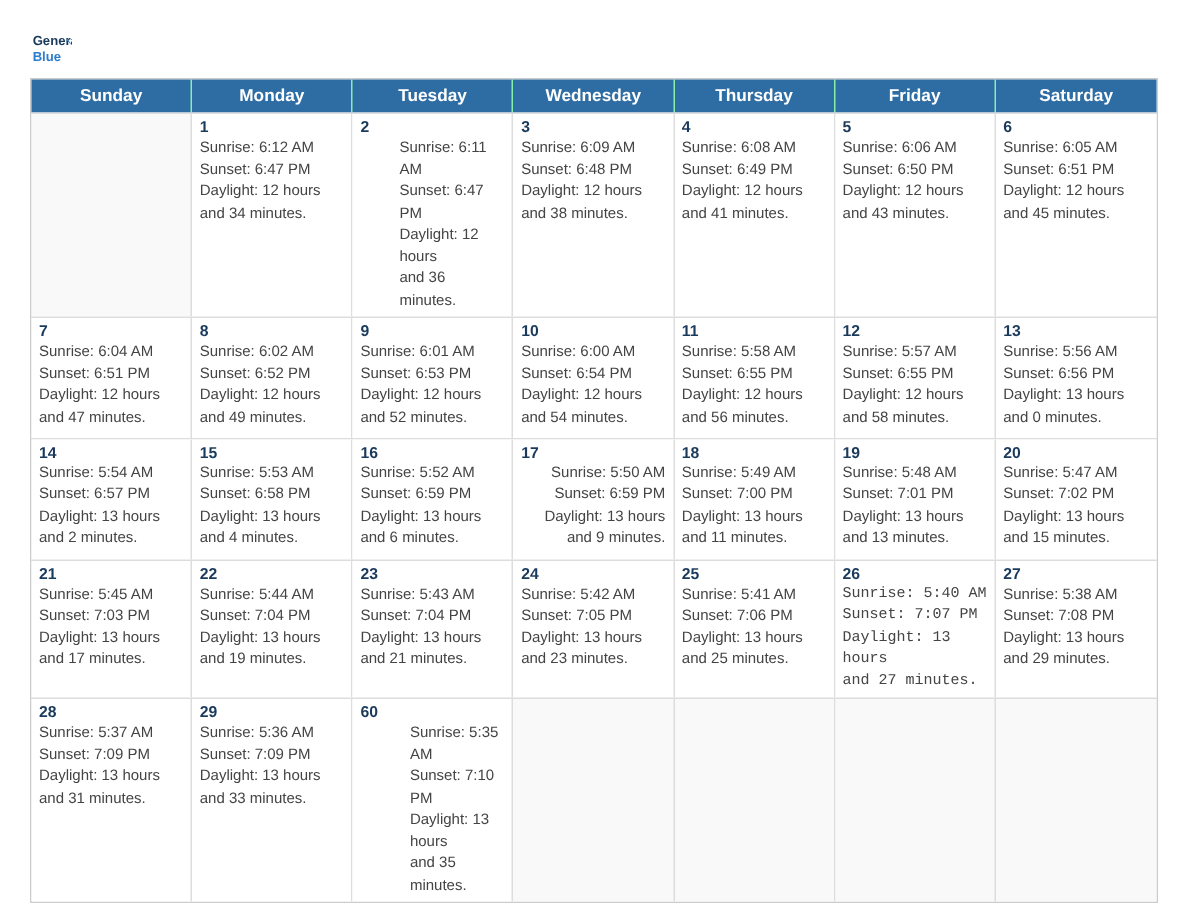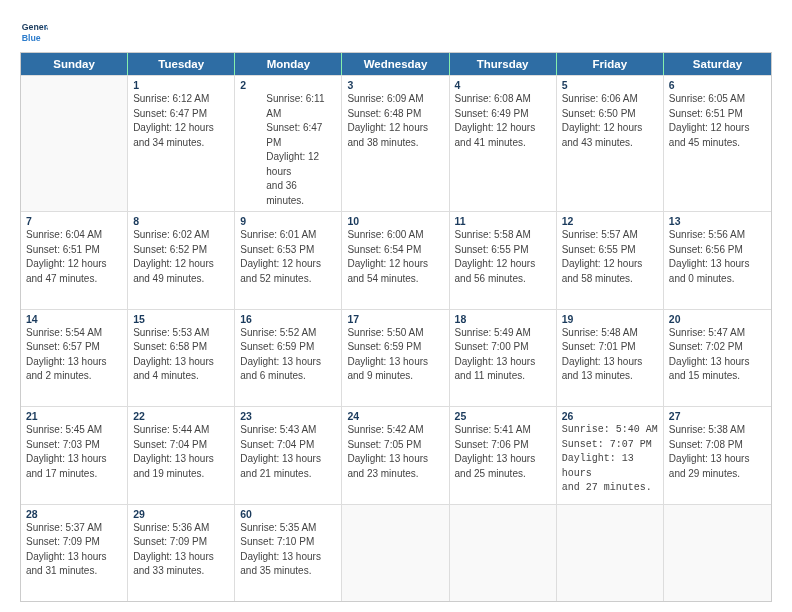--- a/index.html
+++ b/index.html
@@ -115,22 +115,22 @@
     </div>
     <div class="title-block">
       <h1></h1>
       <h2></h2>
     </div>
   </div>
 
   <div class="calendar">
     <div class="cal-header">
     <div class="cal-header-cell">Sunday</div>
+        <div class="cal-header-cell">Monday</div>
         <div class="cal-header-cell">Tuesday</div>
-        <div class="cal-header-cell">Monday</div>
         <div class="cal-header-cell">Wednesday</div>
         <div class="cal-header-cell">Thursday</div>
         <div class="cal-header-cell">Friday</div>
         <div class="cal-header-cell">Saturday</div>
       </div>
     <div class="cal-body">
     <div class="cal-row">
           <div class="cal-cell empty"></div>
           <div class="cal-cell">
             <div class="day-num">1</div>
@@ -243,21 +243,21 @@
           </div>
           <div class="cal-cell">
             <div class="day-num">16</div>
             <div class="day-detail" style="white-space: pre-line;">Sunrise: 5:52 AM
 Sunset: 6:59 PM
 Daylight: 13 hours
 and 6 minutes.</div>
           </div>
           <div class="cal-cell">
             <div class="day-num">17</div>
-            <div class="day-detail" style="white-space: pre-line;">Sunrise: 5:50 AM
+            <div class="day-detail" style="white-space: pre-line; text-align: right;">Sunrise: 5:50 AM
 Sunset: 6:59 PM
 Daylight: 13 hours
 and 9 minutes.</div>
           </div>
           <div class="cal-cell">
             <div class="day-num">18</div>
             <div class="day-detail" style="white-space: pre-line;">Sunrise: 5:49 AM
 Sunset: 7:00 PM
 Daylight: 13 hours
 and 11 minutes.</div>
@@ -338,21 +338,21 @@
           </div>
           <div class="cal-cell">
             <div class="day-num">29</div>
             <div class="day-detail" style="white-space: pre-line;">Sunrise: 5:36 AM
 Sunset: 7:09 PM
 Daylight: 13 hours
 and 33 minutes.</div>
           </div>
           <div class="cal-cell">
             <div class="day-num">60</div>
-            <div class="day-detail" style="white-space: pre-line;">Sunrise: 5:35 AM
+            <div class="day-detail" style="white-space: pre-line; margin-left: 33px;">Sunrise: 5:35 AM
 Sunset: 7:10 PM
 Daylight: 13 hours
 and 35 minutes.</div>
           </div>
           <div class="cal-cell empty"></div>
           <div class="cal-cell empty"></div>
           <div class="cal-cell empty"></div>
           <div class="cal-cell empty"></div>
         </div>
       </div>

